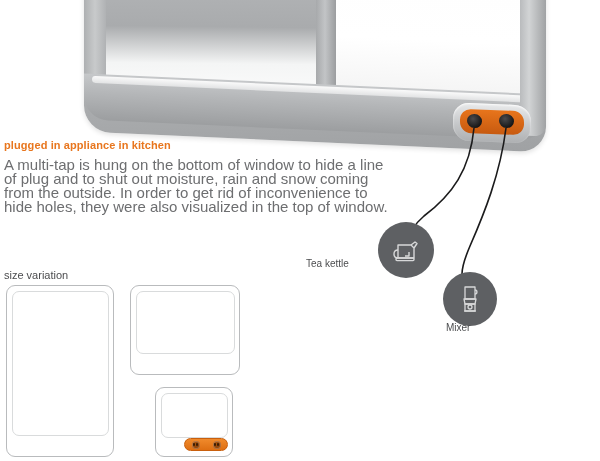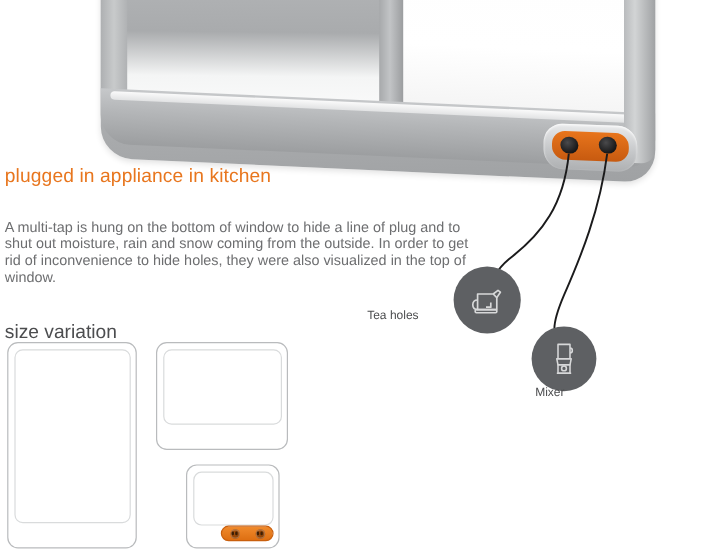--- a/index.html
+++ b/index.html
@@ -104,46 +104,46 @@
   }
   .plug.p1{left:467px;top:114px;}
   .plug.p2{left:499px;top:114px;}
 
   
   .cables{position:absolute;left:0;top:0;width:600px;height:461px;pointer-events:none;}
 
   
   .heading{
     position:absolute;left:4px;top:139px;
-    font-size:16px;font-weight:normal;color:#e8761e;
+    font-size:11px;font-weight:bold;color:#e8761e;
     letter-spacing:.1px;
   }
   .body-copy{
-    position:absolute;left:4px;top:182px;width:390px;
-    font-size:12px;line-height:14px;color:#6d6e70;
+    position:absolute;left:4px;top:158px;width:390px;
+    font-size:15px;line-height:14px;color:#6d6e70;
   }
 
   
   .icon-circle{
     position:absolute;border-radius:50%;
     background:#5e6063;
     display:flex;align-items:center;justify-content:center;
   }
   .icon-kettle{left:378px;top:222px;width:56px;height:56px;}
   .icon-mixer{left:443px;top:272px;width:54px;height:54px;}
   .icon-label{
     position:absolute;font-size:10px;color:#4c4d4f;
   }
   .label-kettle{left:306px;top:258px;}
   .label-mixer{left:399px;top:322px;margin-left:47px;}
 
   
   .sizevar-title{
     position:absolute;left:4px;top:269px;
-    font-size:16px;color:#4c4d4f;
+    font-size:11px;color:#4c4d4f;
   }
   .panel{
     position:absolute;
     border:1px solid #b9bbbd;
     border-radius:9px;
     background:#ffffff;
     box-sizing:border-box;
   }
   .panel-inner{
     position:absolute;
@@ -216,21 +216,21 @@
     <svg width="34" height="34" viewBox="0 0 34 34">
       <g fill="none" stroke="#d7d8d9" stroke-width="1.4" stroke-linejoin="round">
         <path d="M9,12 h13 l3,3 v10 h-16 v-10 z"></path>
         <path d="M9,17 c-3,0 -4,2 -4,4 c0,2 1,4 4,4"></path>
         <path d="M22,12 l4,-3 l2,1.5 l-3,4.5"></path>
         <rect x="7" y="25" width="18" height="2.6" rx="1"></rect>
         <path d="M20,19 v4 h-4"></path>
       </g>
     </svg>
   </div>
-  <div class="icon-label label-kettle">Tea holes</div>
+  <div class="icon-label label-kettle">Tea kettle</div>
 
   <div class="icon-circle icon-mixer">
     <svg width="32" height="32" viewBox="0 0 32 32">
       <g fill="none" stroke="#d7d8d9" stroke-width="1.3" stroke-linejoin="round">
         <path d="M11,4 h10 v12 h-10 z"></path>
         <path d="M21,7 c2.6,0 2.6,4 0,4"></path>
         <path d="M10,16 h12 l-1,5 h-10 z"></path>
         <path d="M11,21 h10 v7 h-10 z"></path>
         <circle cx="16" cy="24" r="2"></circle>
         <path d="M10,28 h12"></path>

